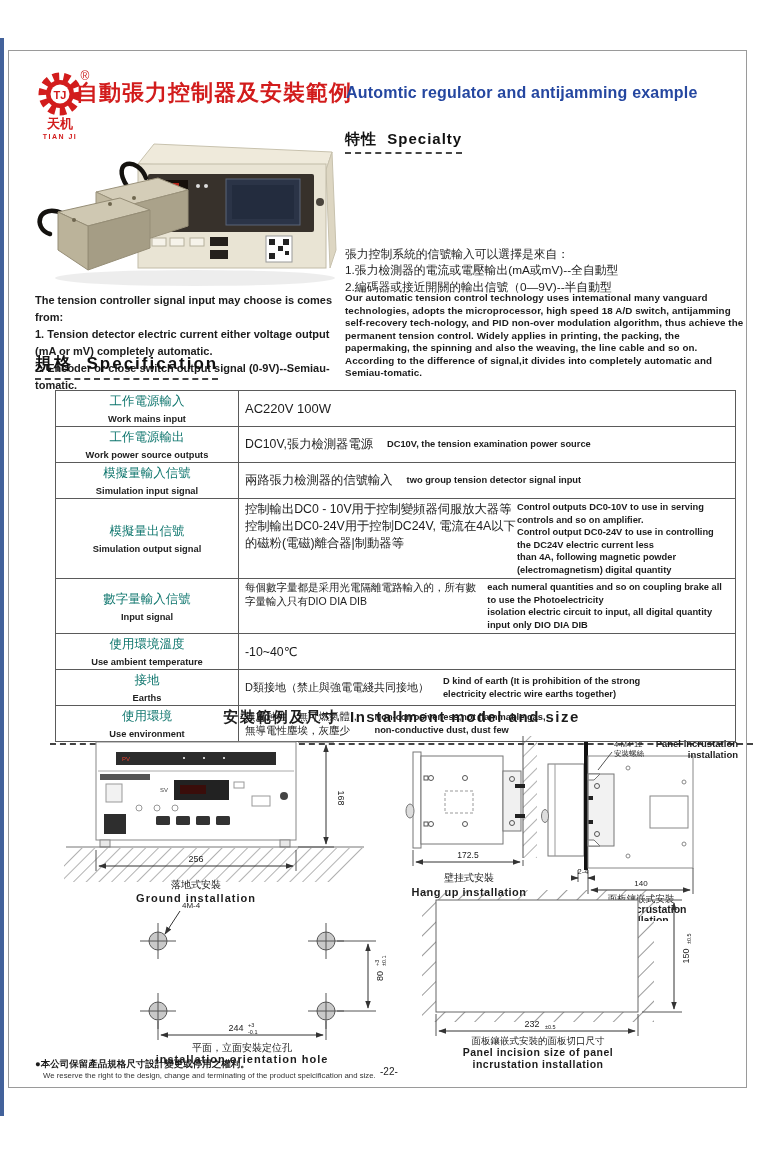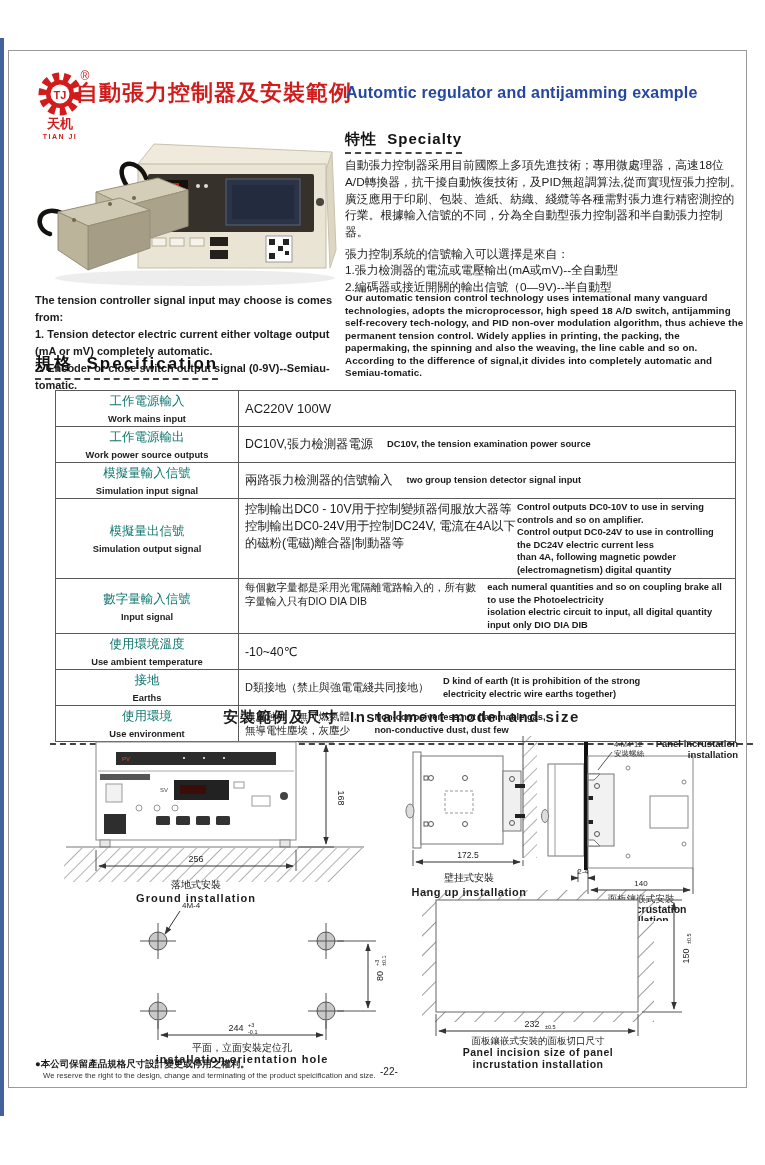--- a/index.html
+++ b/index.html
@@ -118,21 +118,20 @@
       <polygon points="28,82 58,96 58,140 28,120" fill="#bbb39a" stroke="#958d76" stroke-width="1"></polygon>
       <circle cx="80" cy="74" r="2" fill="#6e664f"></circle>
       <circle cx="104" cy="68" r="2" fill="#6e664f"></circle>
       <circle cx="44" cy="90" r="2" fill="#6e664f"></circle>
     </g>
   </svg>
 
   <div id="specialty-head">
     <span class="sec-head"><span>特性</span>&nbsp;&nbsp;<span>Specialty</span></span>
   </div>
-  <div id="specialty-cn">自動張力控制器采用目前國際上多項先進技術；專用微處理器，高速18位A/D轉換器，抗干擾自動恢復技術，及PID無超調算法,從而實現恆張力控制。廣泛應用于印刷、包裝、造紙、紡織、綫纜等各種需對張力進行精密測控的行業。根據輸入信號的不同，分為全自動型張力控制器和半自動張力控制器。</div>
   <div id="specialty-signal">張力控制系統的信號輸入可以選擇是來自：
 1.張力檢測器的電流或電壓輸出(mA或mV)--全自動型
 2.編碼器或接近開關的輸出信號（0—9V)--半自動型</div>
   <div id="specialty-en">Our automatic tension control technology uses intemational many vanguard technologies, adopts the microprocessor, high speed 18 A/D switch, antijamming self-recovery tech-nology, and PID non-over modulation algorithm, thus achieve the permanent tension control. Widely applies in printing, the packing, the papermaking, the spinning and also the weaving, the line cable and so on. According to the difference of signal,it divides into completely automatic and Semiau-tomatic.</div>
 
   <div id="photo-note">The tension controller signal input may choose is comes from:
 1. Tension detector electric current either voltage output
 (mA or mV) completely automatic.
 2. Encoder or close switch output signal (0-9V)--Semiau-
 tomatic.</div>

